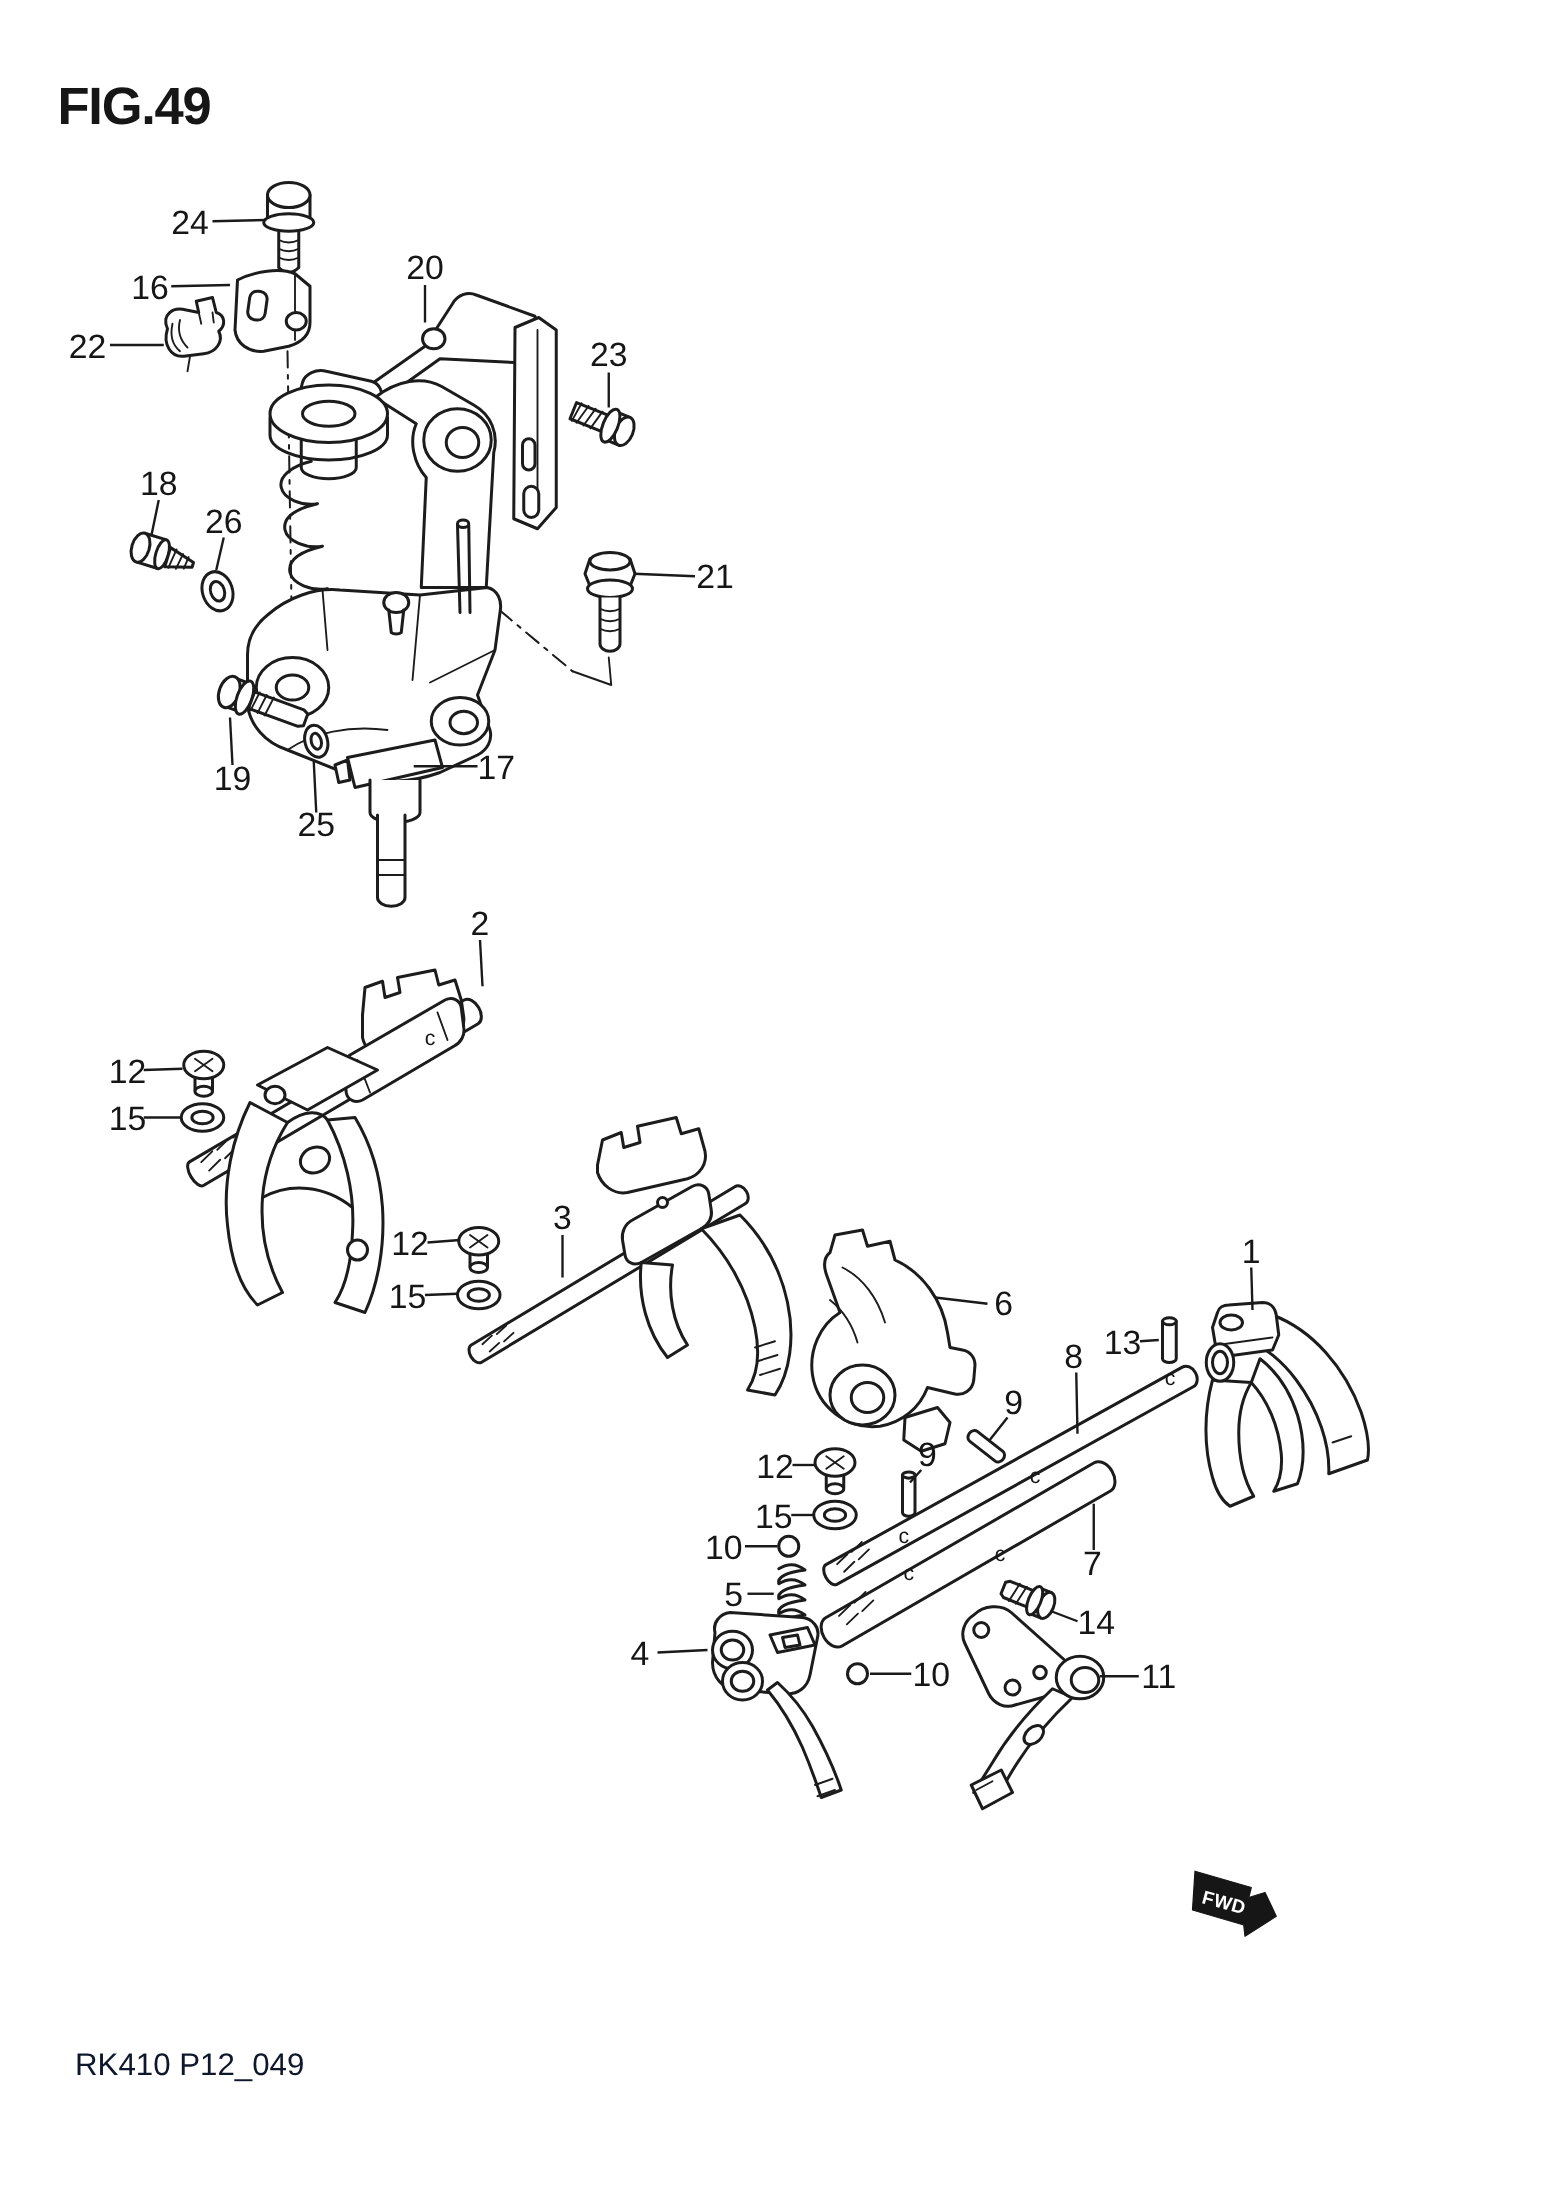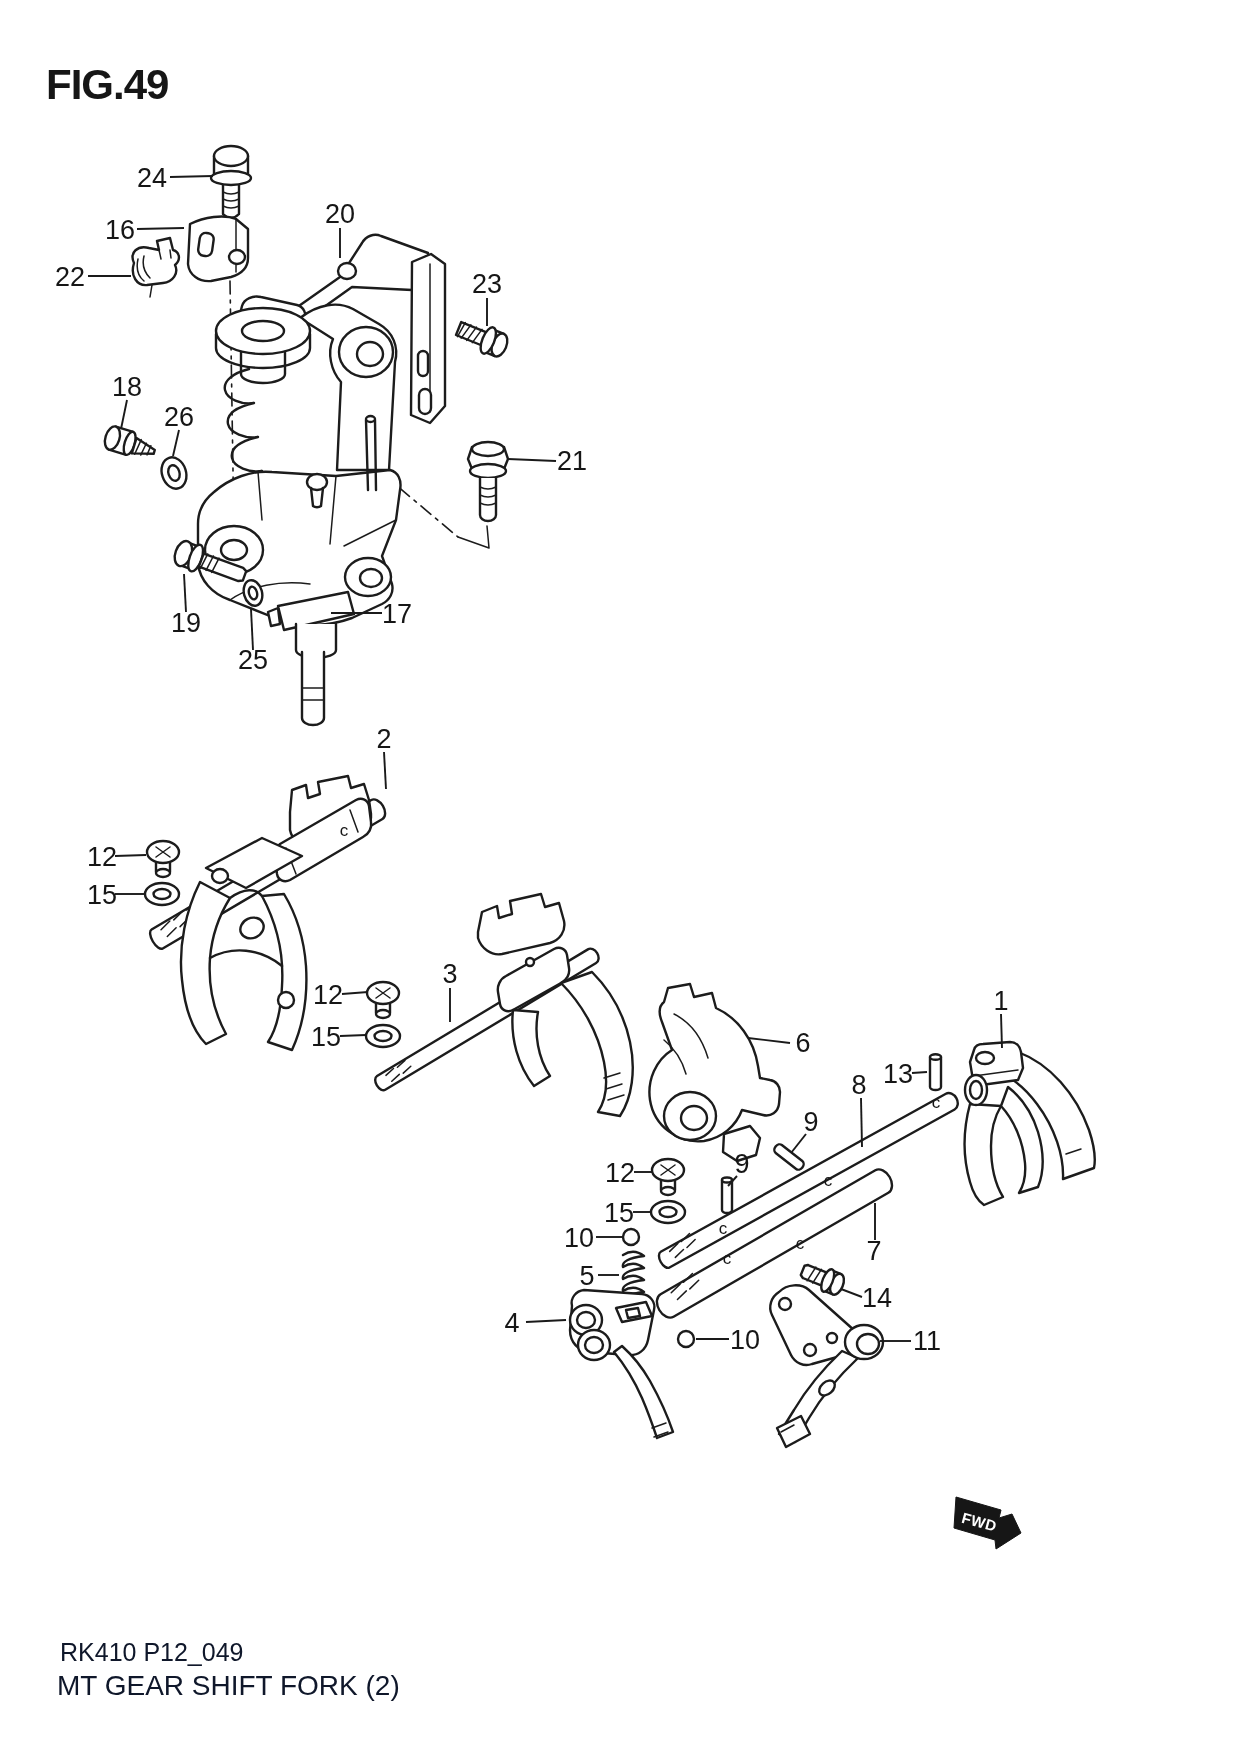--- a/index.html
+++ b/index.html
@@ -356,14 +356,13 @@
         <text x="874" y="1260" class="callout-text">7</text>
       </g>
 
     <g>
       <path d="M956,1497 L1001,1510 L999,1518 L1012,1514 L1021,1533 L996,1549 L995,1540 L954,1528 Z" fill="#161616" stroke="#161616" stroke-linejoin="round"></path>
       <text class="fwdtext" x="978" y="1527" transform="rotate(15 978 1527)">FWD</text>
     </g>
   </svg>
 
   <div class="footer f1">RK410 P12_049</div>
-  <div class="footer f2">MT GEAR SHIFT FORK (2)</div>
 </div>
 
 </body></html>

